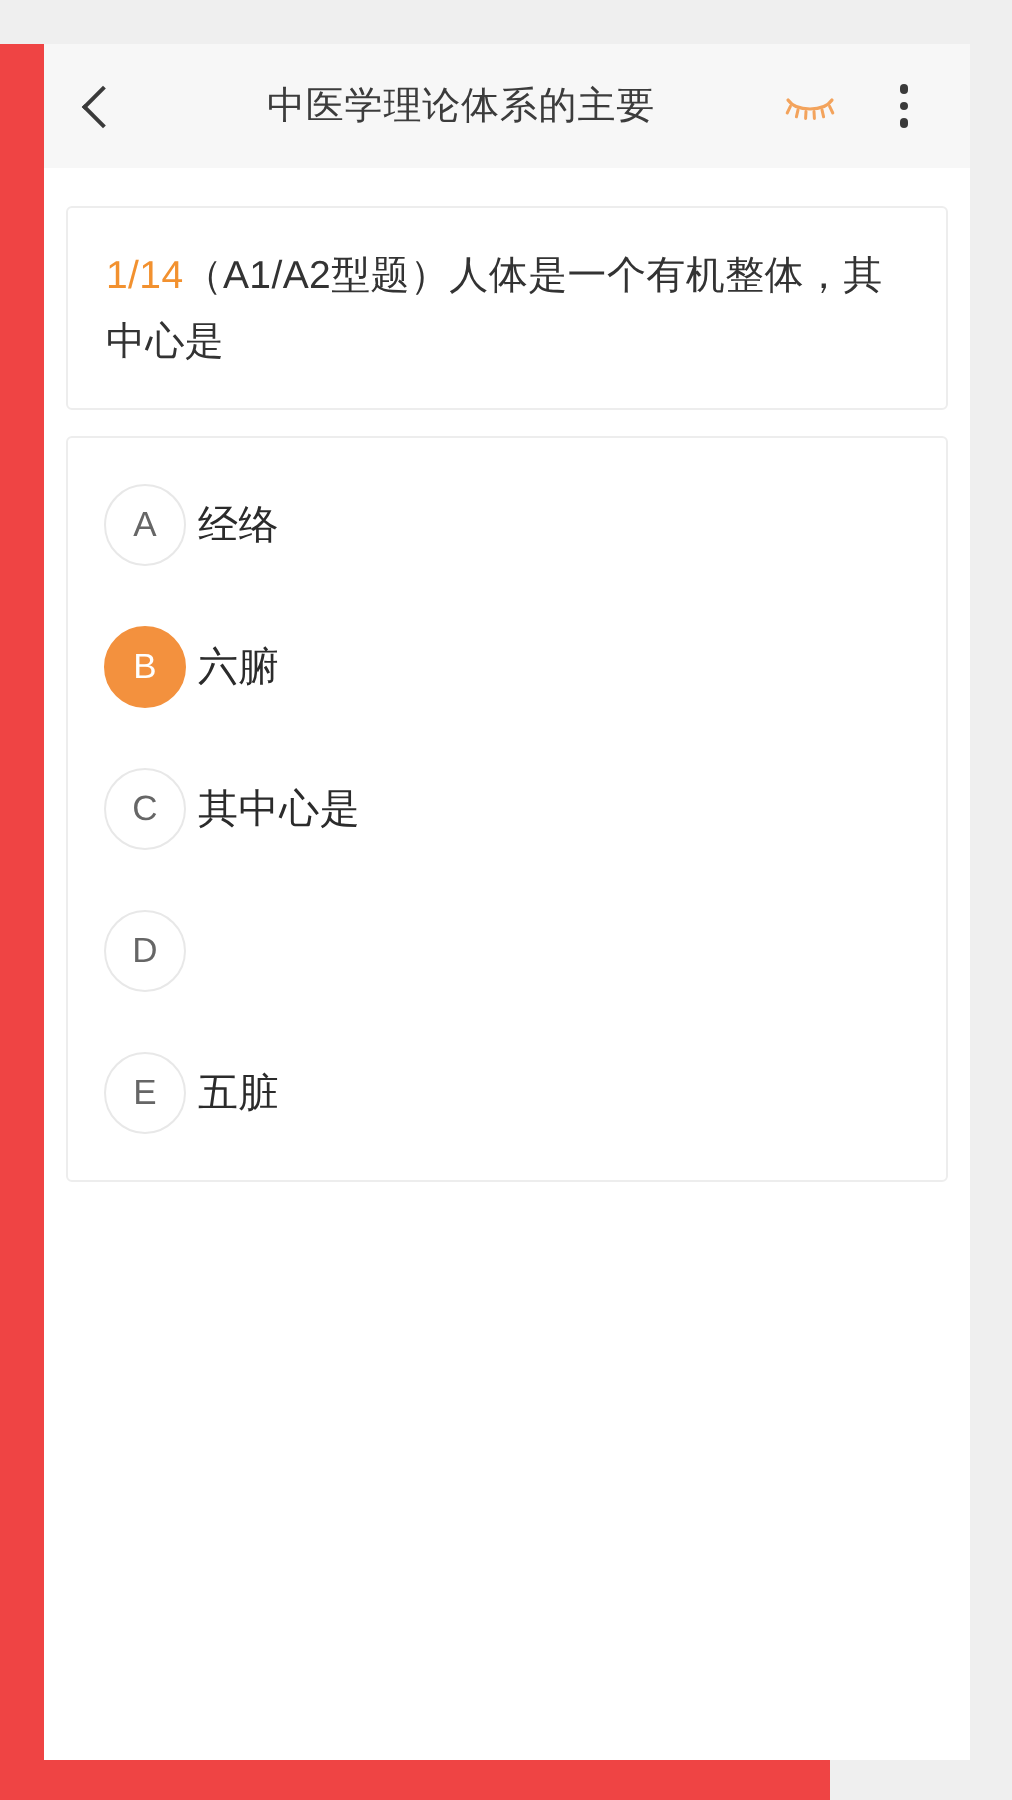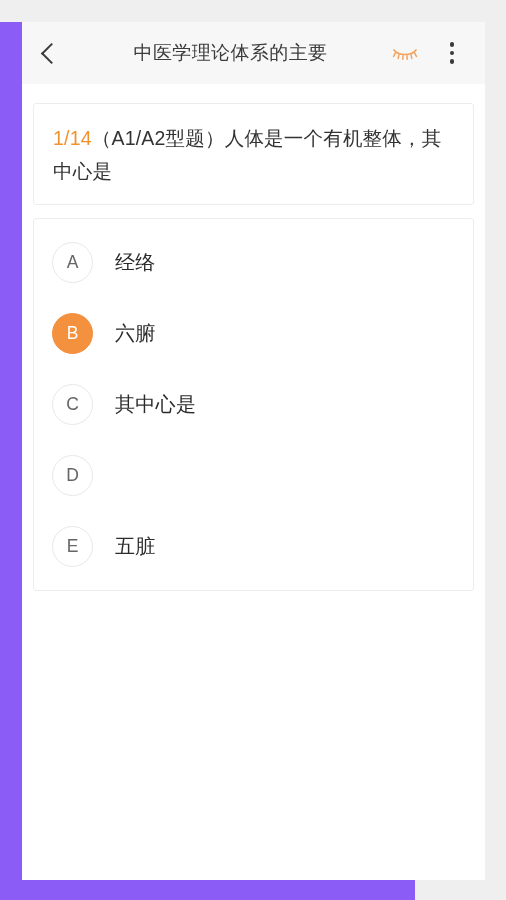--- a/index.html
+++ b/index.html
@@ -12,21 +12,21 @@
     height: 900px;
     overflow: hidden;
     font-family: "Liberation Sans", "DejaVu Sans", sans-serif;
     -webkit-font-smoothing: antialiased;
   }
 
   .phone {
     position: relative;
     width: 415px;
     height: 900px;
-    background: #8b5cf6;
+    background: #ef4444;
   }
 
   
   .top-strip {
     position: absolute;
     left: 0; top: 0;
     width: 506px;
     height: 22px;
     background: #efefef;
   }
@@ -166,21 +166,21 @@
     font-size: 17.5px;
     flex: 0 0 auto;
     box-sizing: border-box;
   }
   .opt-circle.selected {
     background: #f3913e;
     border-color: #f3913e;
     color: #ffffff;
   }
   .opt-label {
-    margin-left: 22px;
+    margin-left: 6px;
     font-size: 20px;
     color: #2b2b2b;
     letter-spacing: 0.3px;
   }
 </style>
 </head>
 <body>
 
 <div class="phone">
 

